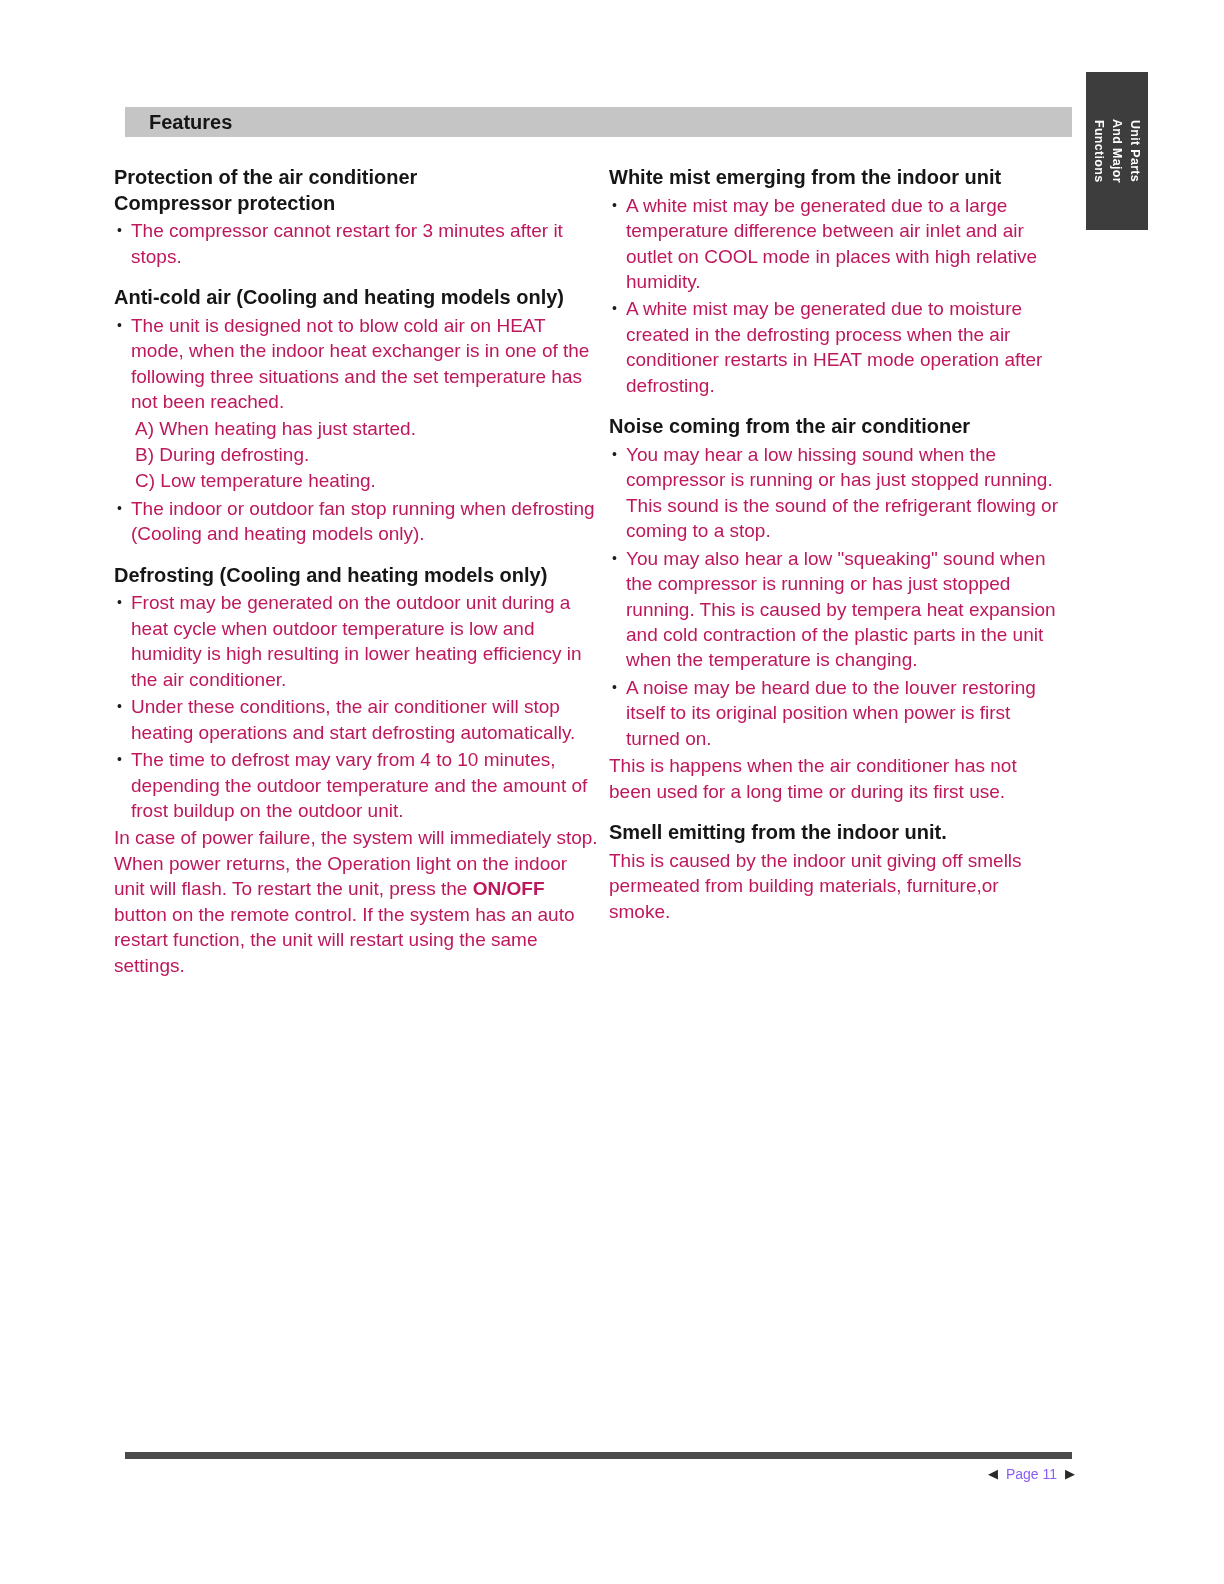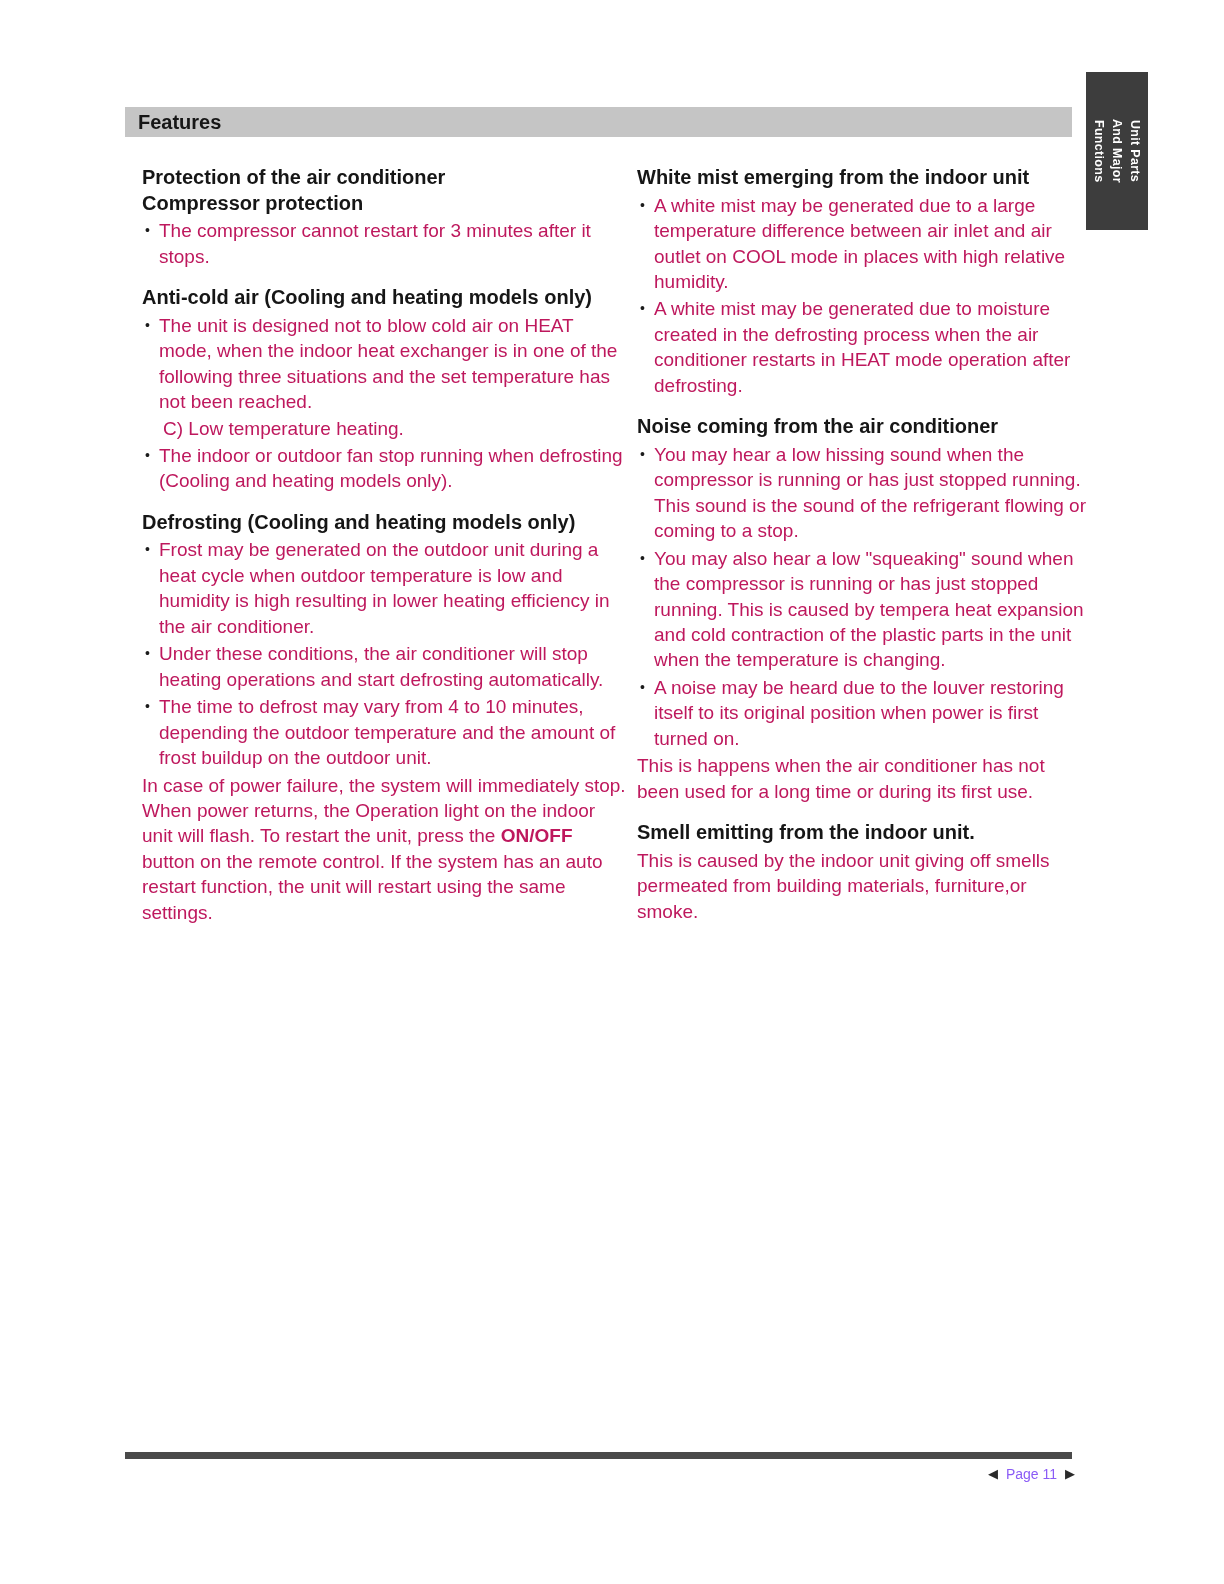--- a/index.html
+++ b/index.html
@@ -22,21 +22,21 @@
   
   .features-bar {
     position: absolute;
     left: 125px;
     top: 107px;
     width: 947px;
     height: 30px;
     background: #c5c5c5;
     display: flex;
     align-items: center;
-    padding-left: 13px;
+    padding-left: 24px;
   }
   .features-bar span {
     font-size: 20px;
     font-weight: 700;
     color: #161616;
   }
 
   
   .side-tab {
     position: absolute;
@@ -55,21 +55,21 @@
     font-size: 12.5px;
     font-weight: 700;
     line-height: 1.45;
     letter-spacing: 0.3px;
     text-align: center;
   }
 
   
   .columns {
     position: absolute;
-    left: 142px;
+    left: 114px;
     top: 165px;
     width: 946px;
     display: flex;
     gap: 11px;
   }
   .col { min-width: 0; }
   .col-left { flex: 0 0 484px; }
   .col-right { flex: 1; }
 
   h3 {
@@ -165,20 +165,22 @@
       </div>
 
       <h3 class="gap-sm">Anti-cold air (Cooling and heating models only)</h3>
 
       <div class="bullet-item">
         <span class="bullet">•</span>
         <span class="bt">The unit is designed not to blow cold air on HEAT mode, when the indoor heat exchanger is in one of the following three situations and the set temperature has not been reached.</span>
       </div>
 
       <div class="sub-list">
+        <div class="sub-item">A)  When heating has just started.</div>
+        <div class="sub-item">B)  During defrosting.</div>
         <div class="sub-item">C)  Low temperature heating.</div>
       </div>
 
       <div class="bullet-item">
         <span class="bullet">•</span>
         <span class="bt">The indoor or outdoor fan stop running when defrosting (Cooling and heating models only).</span>
       </div>
 
       <h3 class="gap-sm nowrap">Defrosting (Cooling and heating models only)</h3>
 

